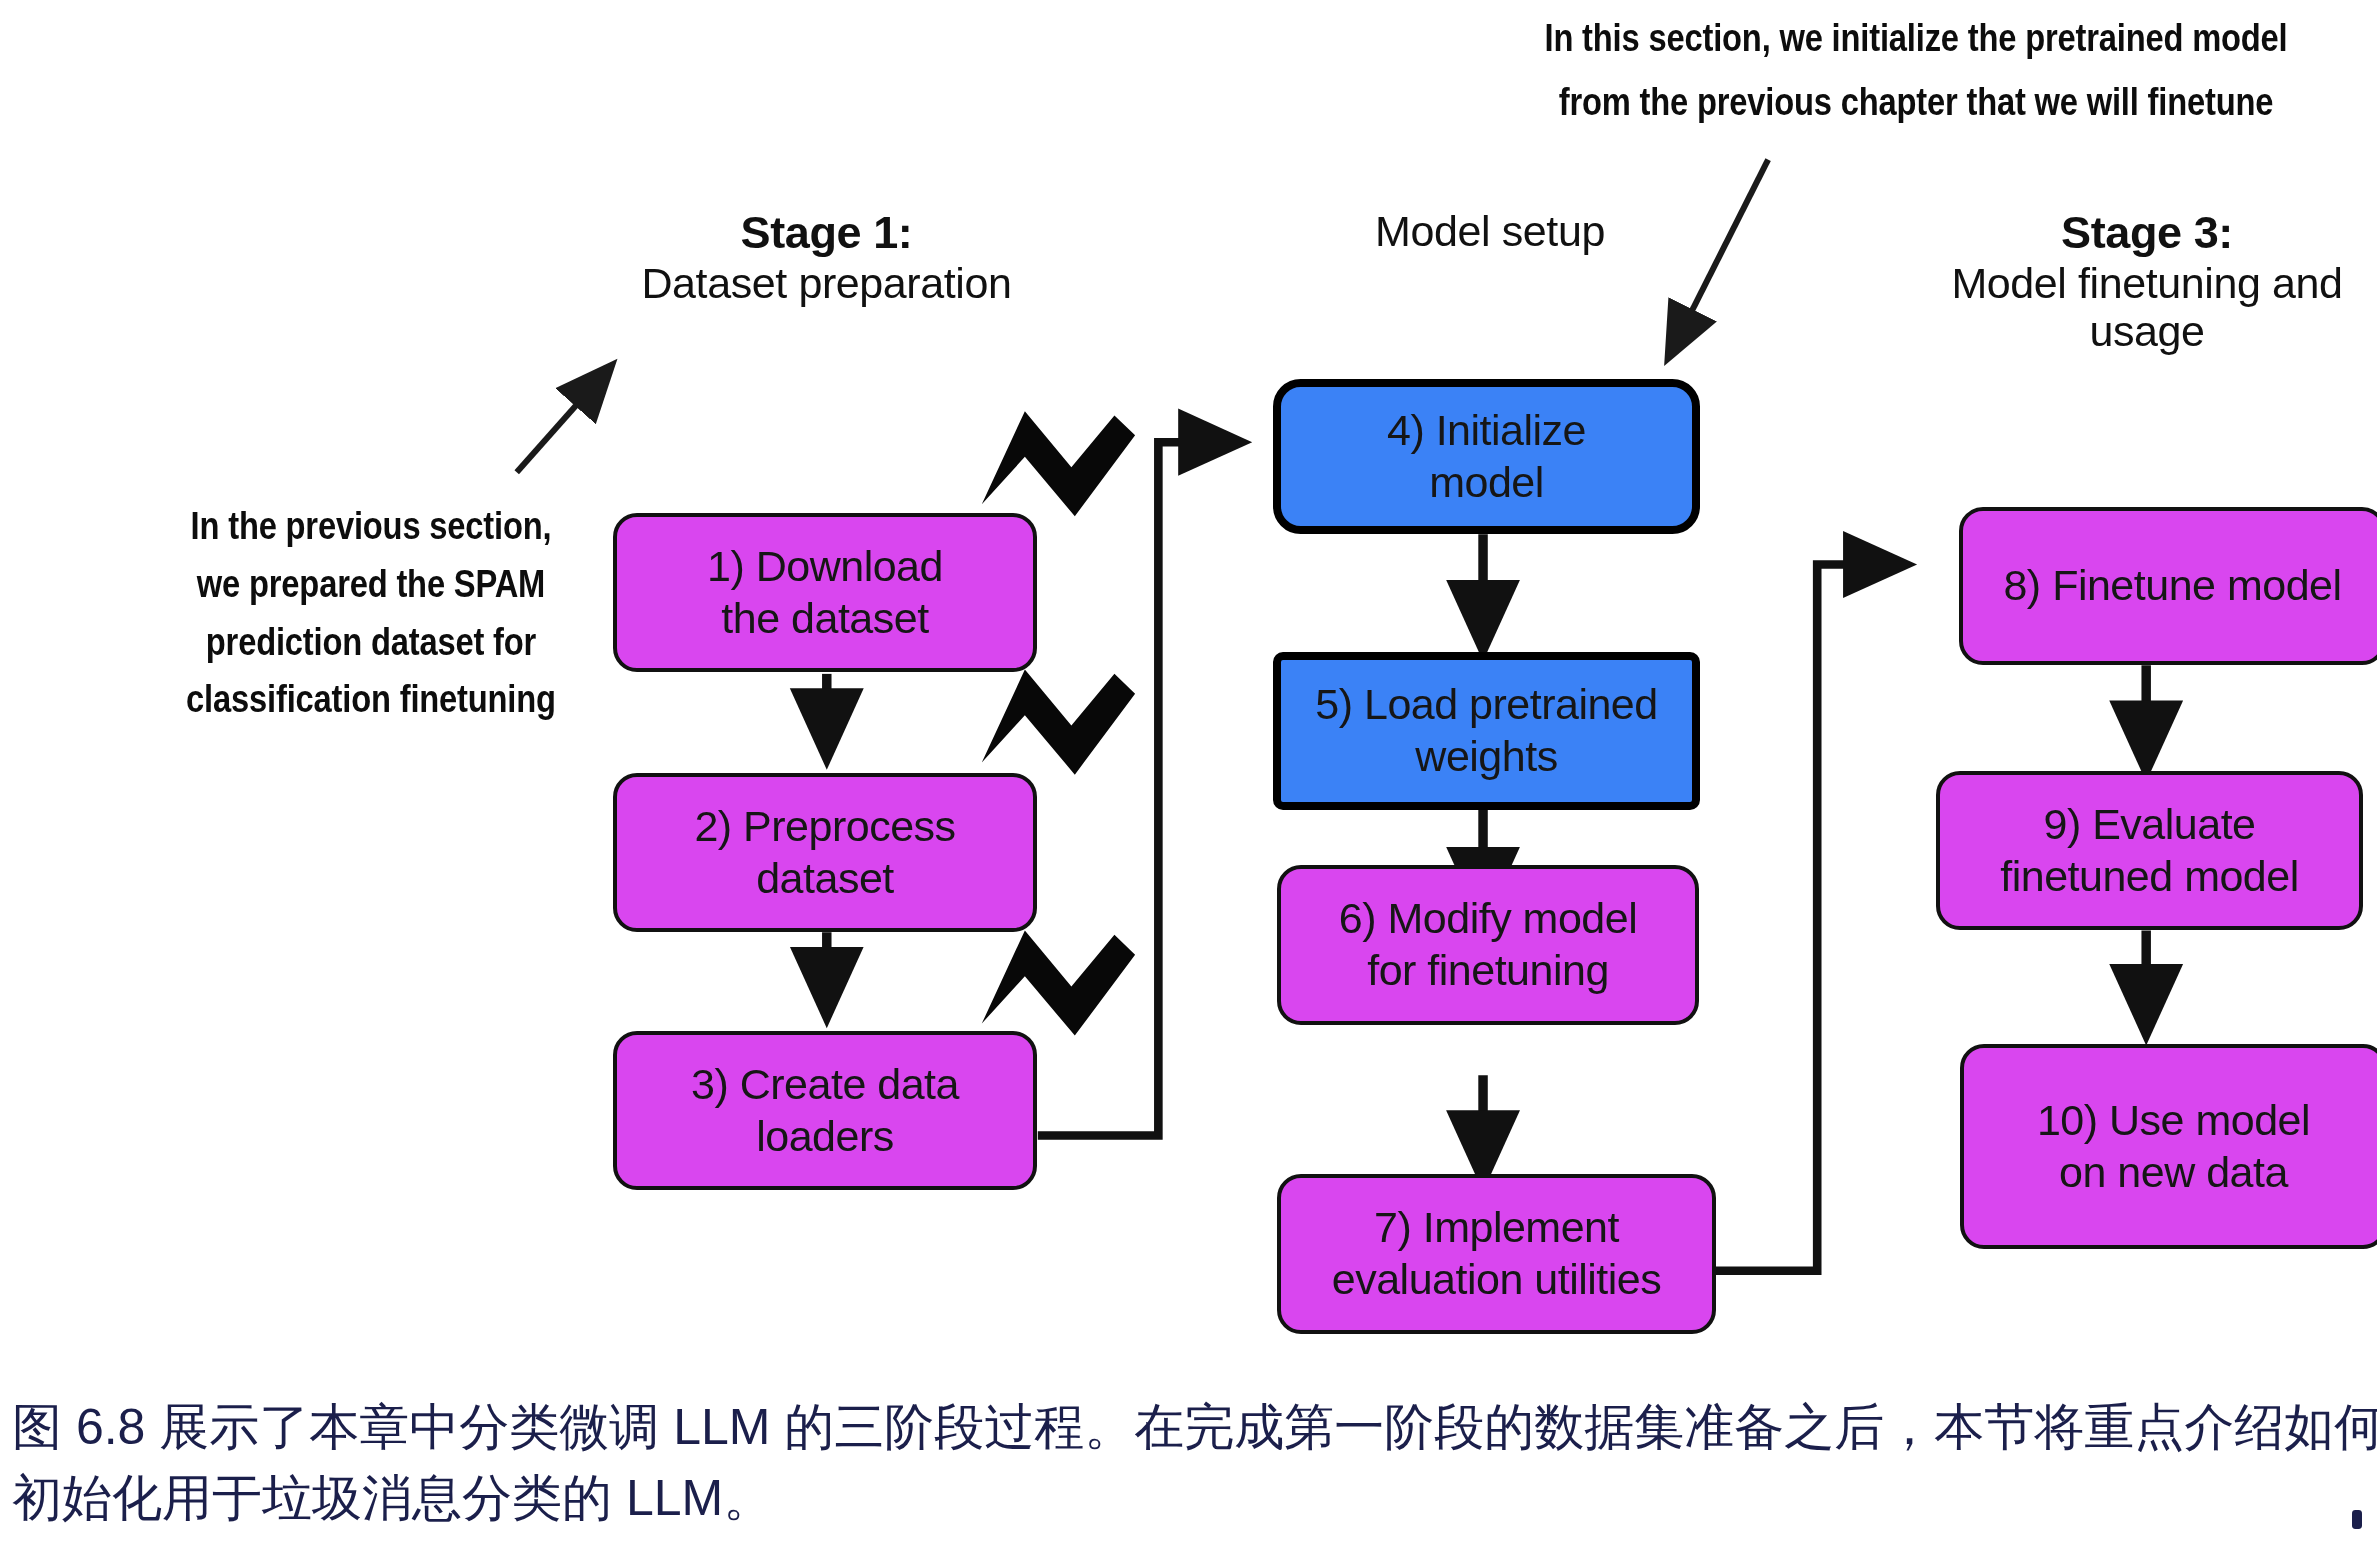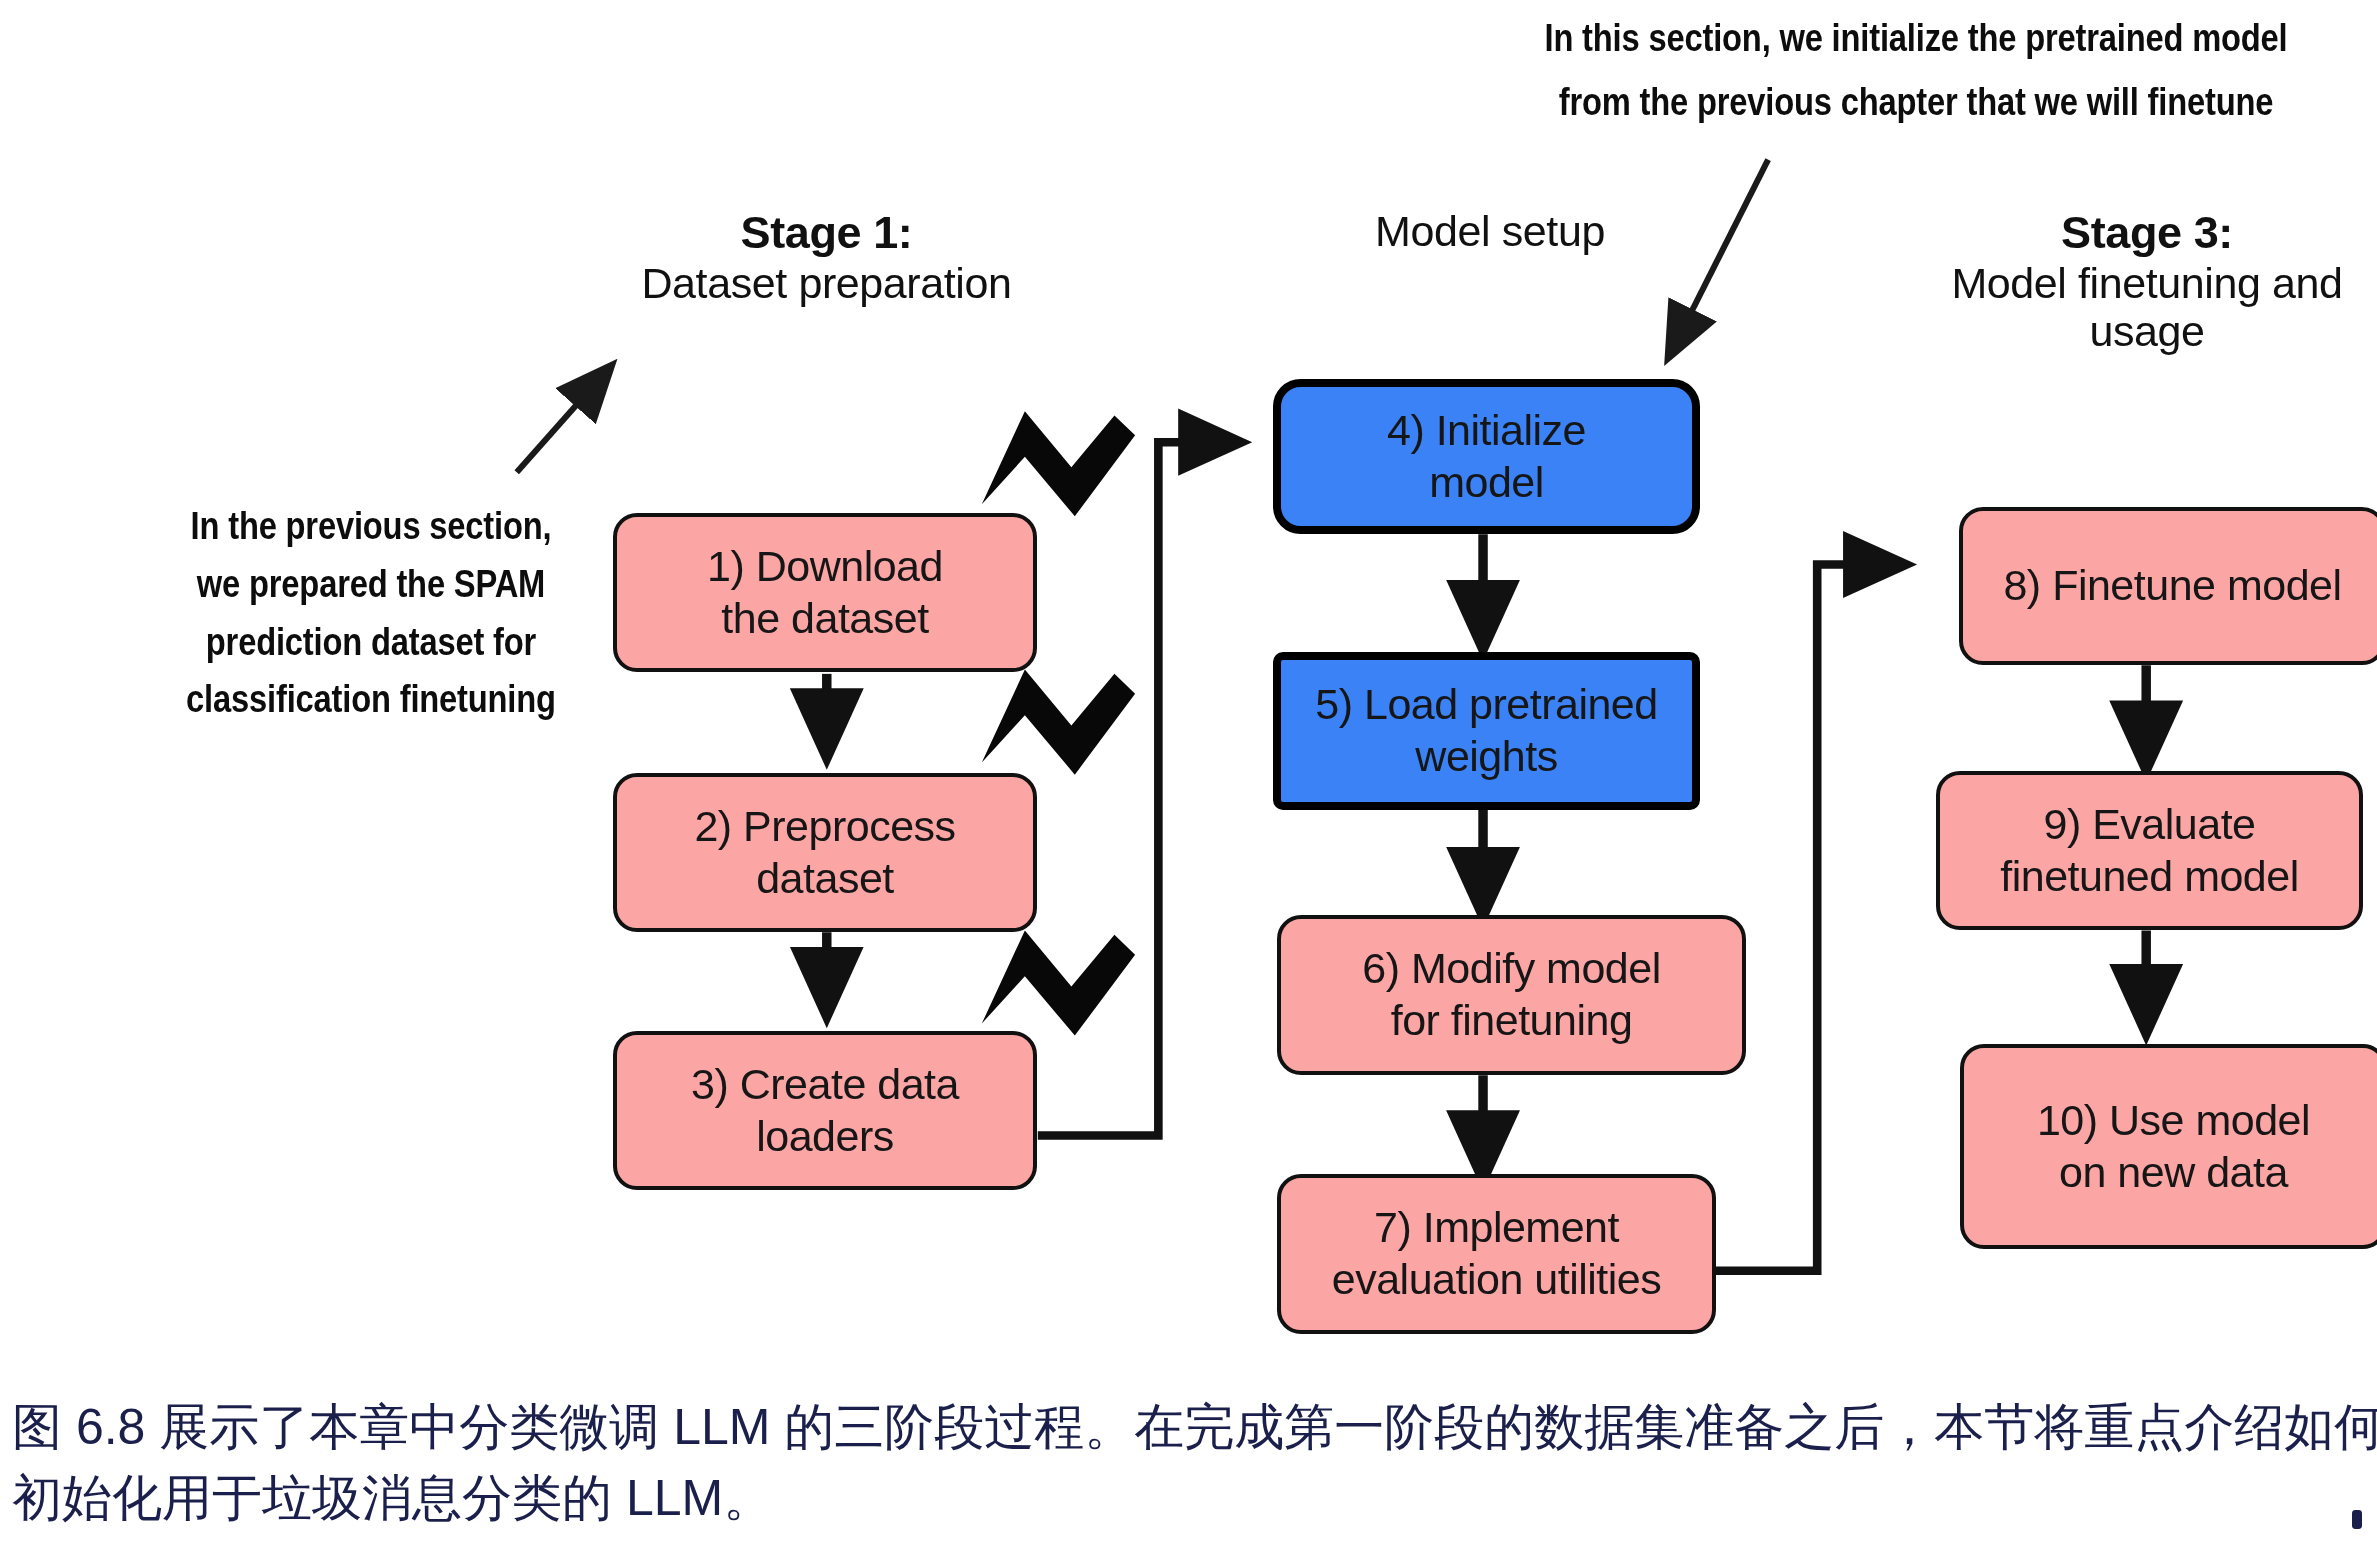--- a/index.html
+++ b/index.html
@@ -47,21 +47,21 @@
   
   .flow-box {
     position: absolute;
     box-sizing: border-box;
     display: flex;
     align-items: center;
     justify-content: center;
     text-align: center;
     border: 4.3px solid #111111;
     border-radius: 24px;
-    background: #fca5a5;
+    background: #d946ef;
     color: #161616;
     font-size: 43px;
     line-height: 1.2;
     letter-spacing: -0.5px;
     padding: 0 8.6px;
   }
   .flow-box.highlight {
     background: #3b82f6;
     border-width: 8.6px;
     border-color: #000000;
@@ -224,21 +224,21 @@
     </span>
   </div>
 
   <div class="flow-box highlight" style="left:1273px; top:652px; width:427px; height:158px;border-radius:10px;">
     <span>
       <span>5) Load pretrained</span><br>
       <span>weights</span>
     </span>
   </div>
 
-  <div class="flow-box" style="left:1277px; top:915px; width:469px; height:160px;">
+  <div class="flow-box" style="left:1277px; top:865px; width:422px; height:160px;">
     <span>
       <span>6) Modify model</span><br>
       <span>for finetuning</span>
     </span>
   </div>
 
   <div class="flow-box" style="left:1277px; top:1174px; width:439px; height:160px;">
     <span>
       <span>7) Implement</span><br>
       <span>evaluation utilities</span>

